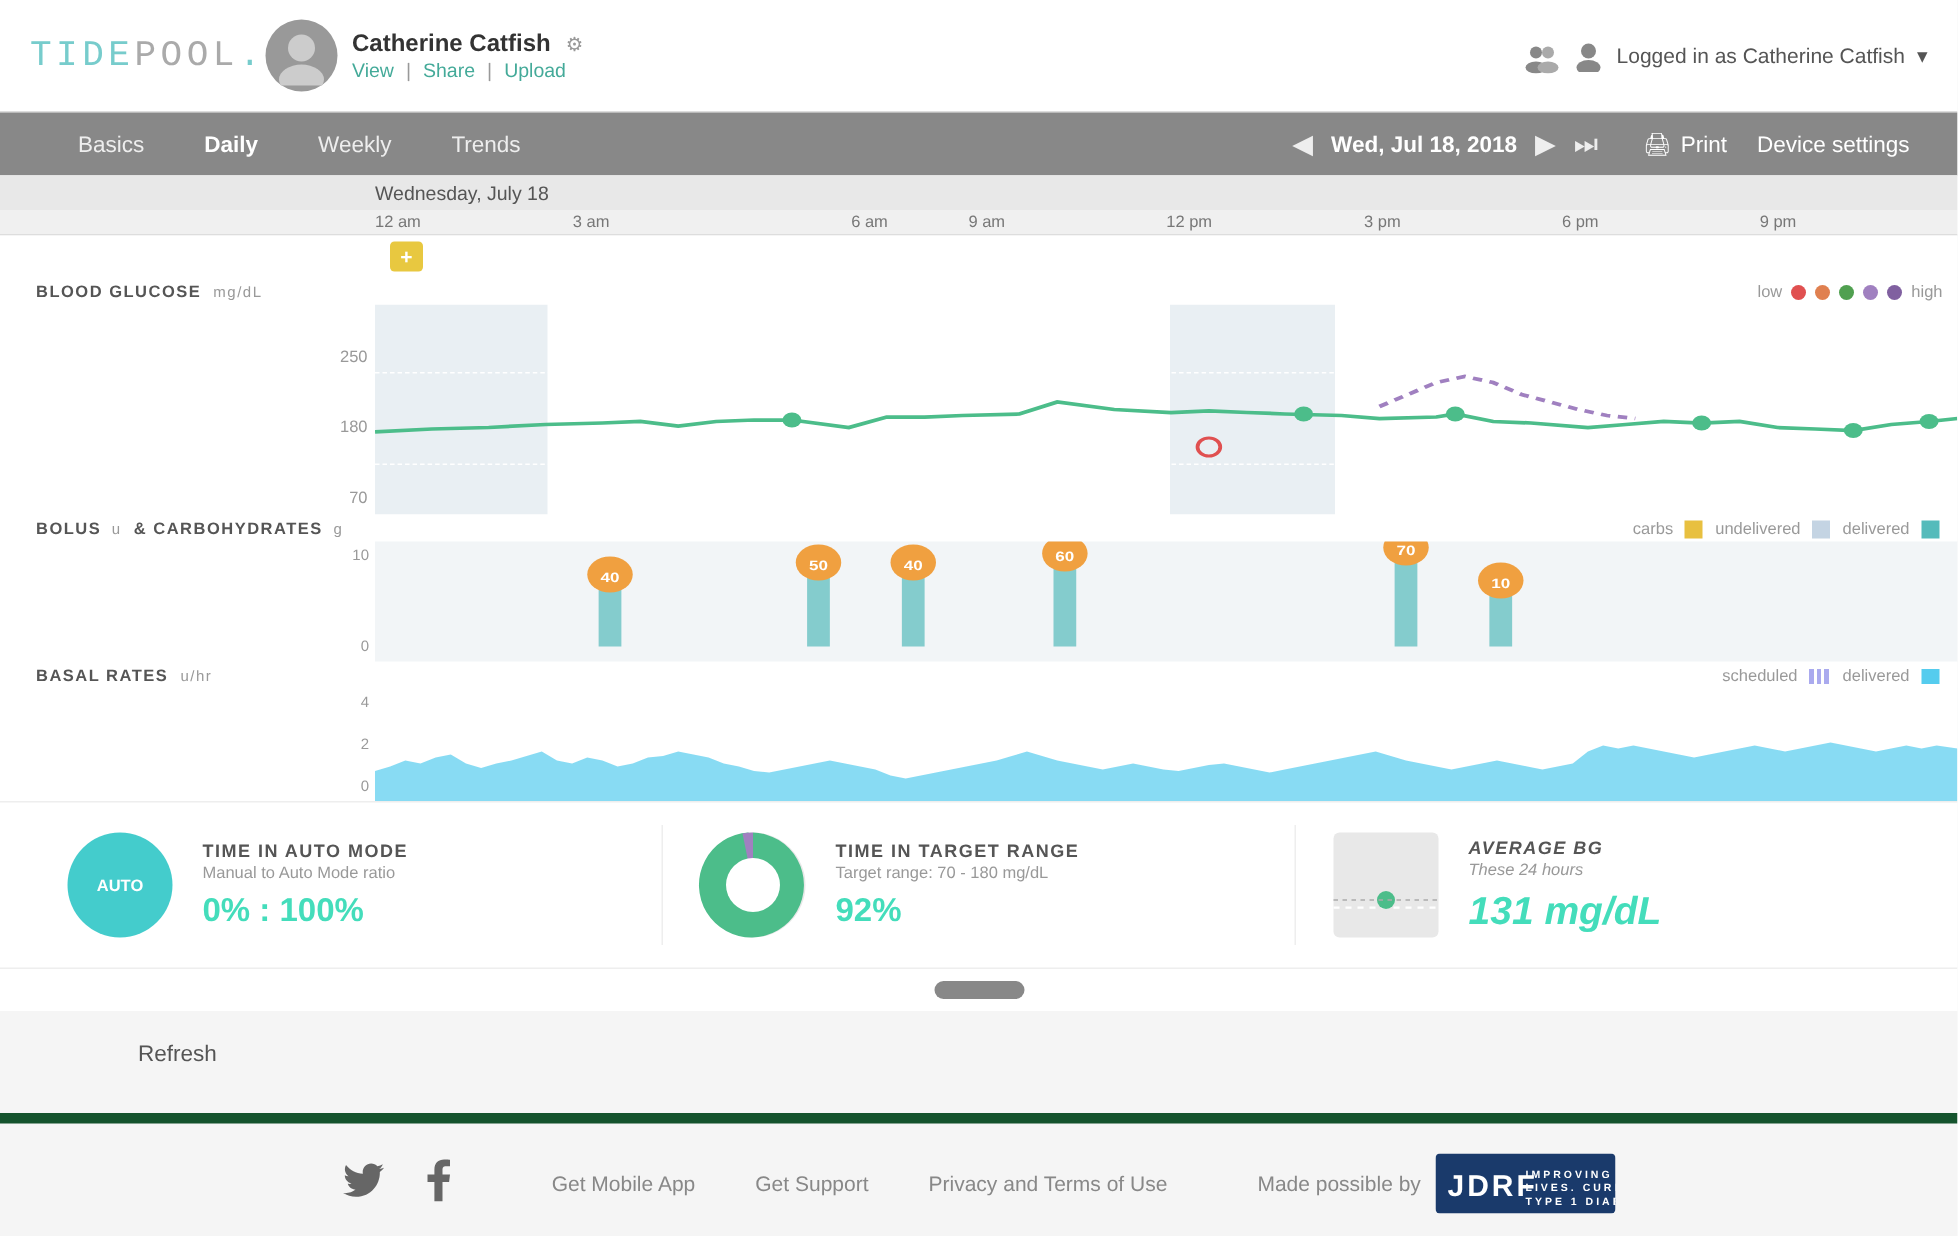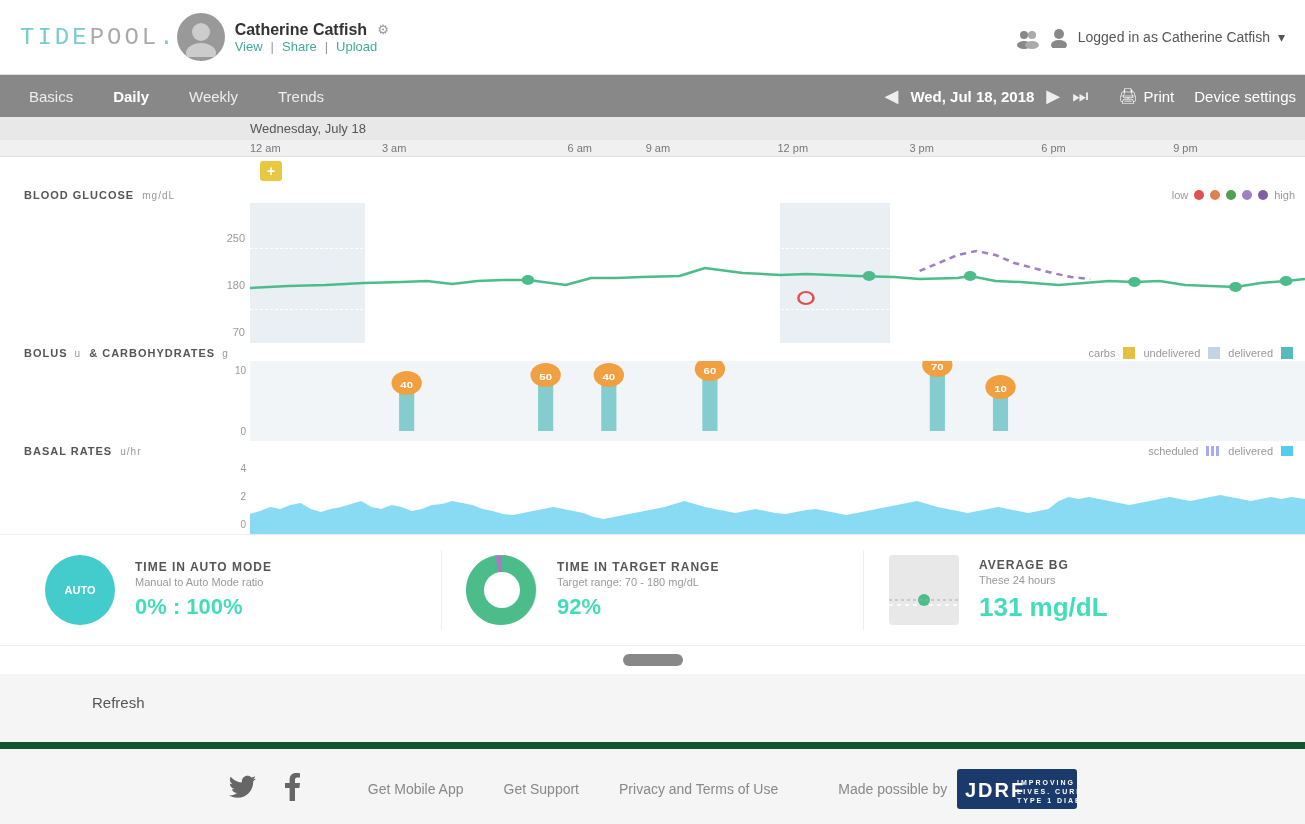--- a/index.html
+++ b/index.html
@@ -11,21 +11,21 @@
     .avatar { width: 48px; height: 48px; border-radius: 50%; background: #999; display: flex; align-items: center; justify-content: center; color: white; font-size: 22px; }
     .user-info { display: flex; flex-direction: column; }
     .user-name { font-size: 16px; color: #333; font-weight: bold; }
     .user-actions { display: flex; gap: 8px; font-size: 13px; }
     .user-actions a { color: #4a9; text-decoration: none; }
     .user-actions span { color: #999; }
     .gear-icon { color: #999; font-size: 13px; margin-left: 4px; }
     .logged-in { display: flex; align-items: center; gap: 8px; font-size: 14px; color: #555; margin-left: auto; }
 
     
-    .navbar { background: #888; display: flex; align-items: center; padding: 0 9px; height: 42px; }
+    .navbar { background: #888; display: flex; align-items: center; padding: 0 32px; height: 42px; }
     .nav-tabs { display: flex; gap: 0; }
     .nav-tab { padding: 8px 20px; color: #eee; font-size: 15px; cursor: pointer; text-decoration: none; }
     .nav-tab.active { font-weight: bold; color: #fff; }
     .date-nav { display: flex; align-items: center; gap: 12px; margin-left: auto; color: #fff; font-size: 15px; }
     .date-nav .arrow { cursor: pointer; font-size: 18px; color: #eee; }
     .date-nav .date-label { font-weight: bold; }
     .print-btn { display: flex; align-items: center; gap: 6px; color: #fff; font-size: 15px; cursor: pointer; margin-left: 30px; }
     .device-settings { color: #fff; font-size: 15px; cursor: pointer; margin-left: 20px; }
 
     
@@ -47,21 +47,21 @@
 
     
     .bolus-area { position: relative; background: #fff; height: 80px; }
 
     
     .basal-area { position: relative; background: #fff; height: 75px; }
 
     
     .stats-section { display: flex; background: #fff; padding: 15px 20px; gap: 0; border-top: 1px solid #eee; }
     .stat-item { flex: 1; display: flex; align-items: center; gap: 15px; border-right: 1px solid #eee; padding: 0 20px; }
-    .stat-item:last-child { border-right: none; }
+    .stat-item:last-child { border-right: none; font-style: italic; }
     .stat-chart { width: 80px; height: 80px; flex-shrink: 0; }
     .stat-info { }
     .stat-title { font-size: 12px; font-weight: bold; color: #555; letter-spacing: 1px; margin-bottom: 2px; }
     .stat-subtitle { font-size: 11px; color: #999; margin-bottom: 6px; }
     .stat-value { font-size: 22px; font-weight: bold; color: #4db; }
     .stat-value.large { font-size: 26px; }
 
     
     .scrollbar-row { background: #fff; padding: 8px; display: flex; justify-content: center; border-top: 1px solid #eee; }
     .scrollbar-thumb { width: 60px; height: 12px; background: #888; border-radius: 6px; }

